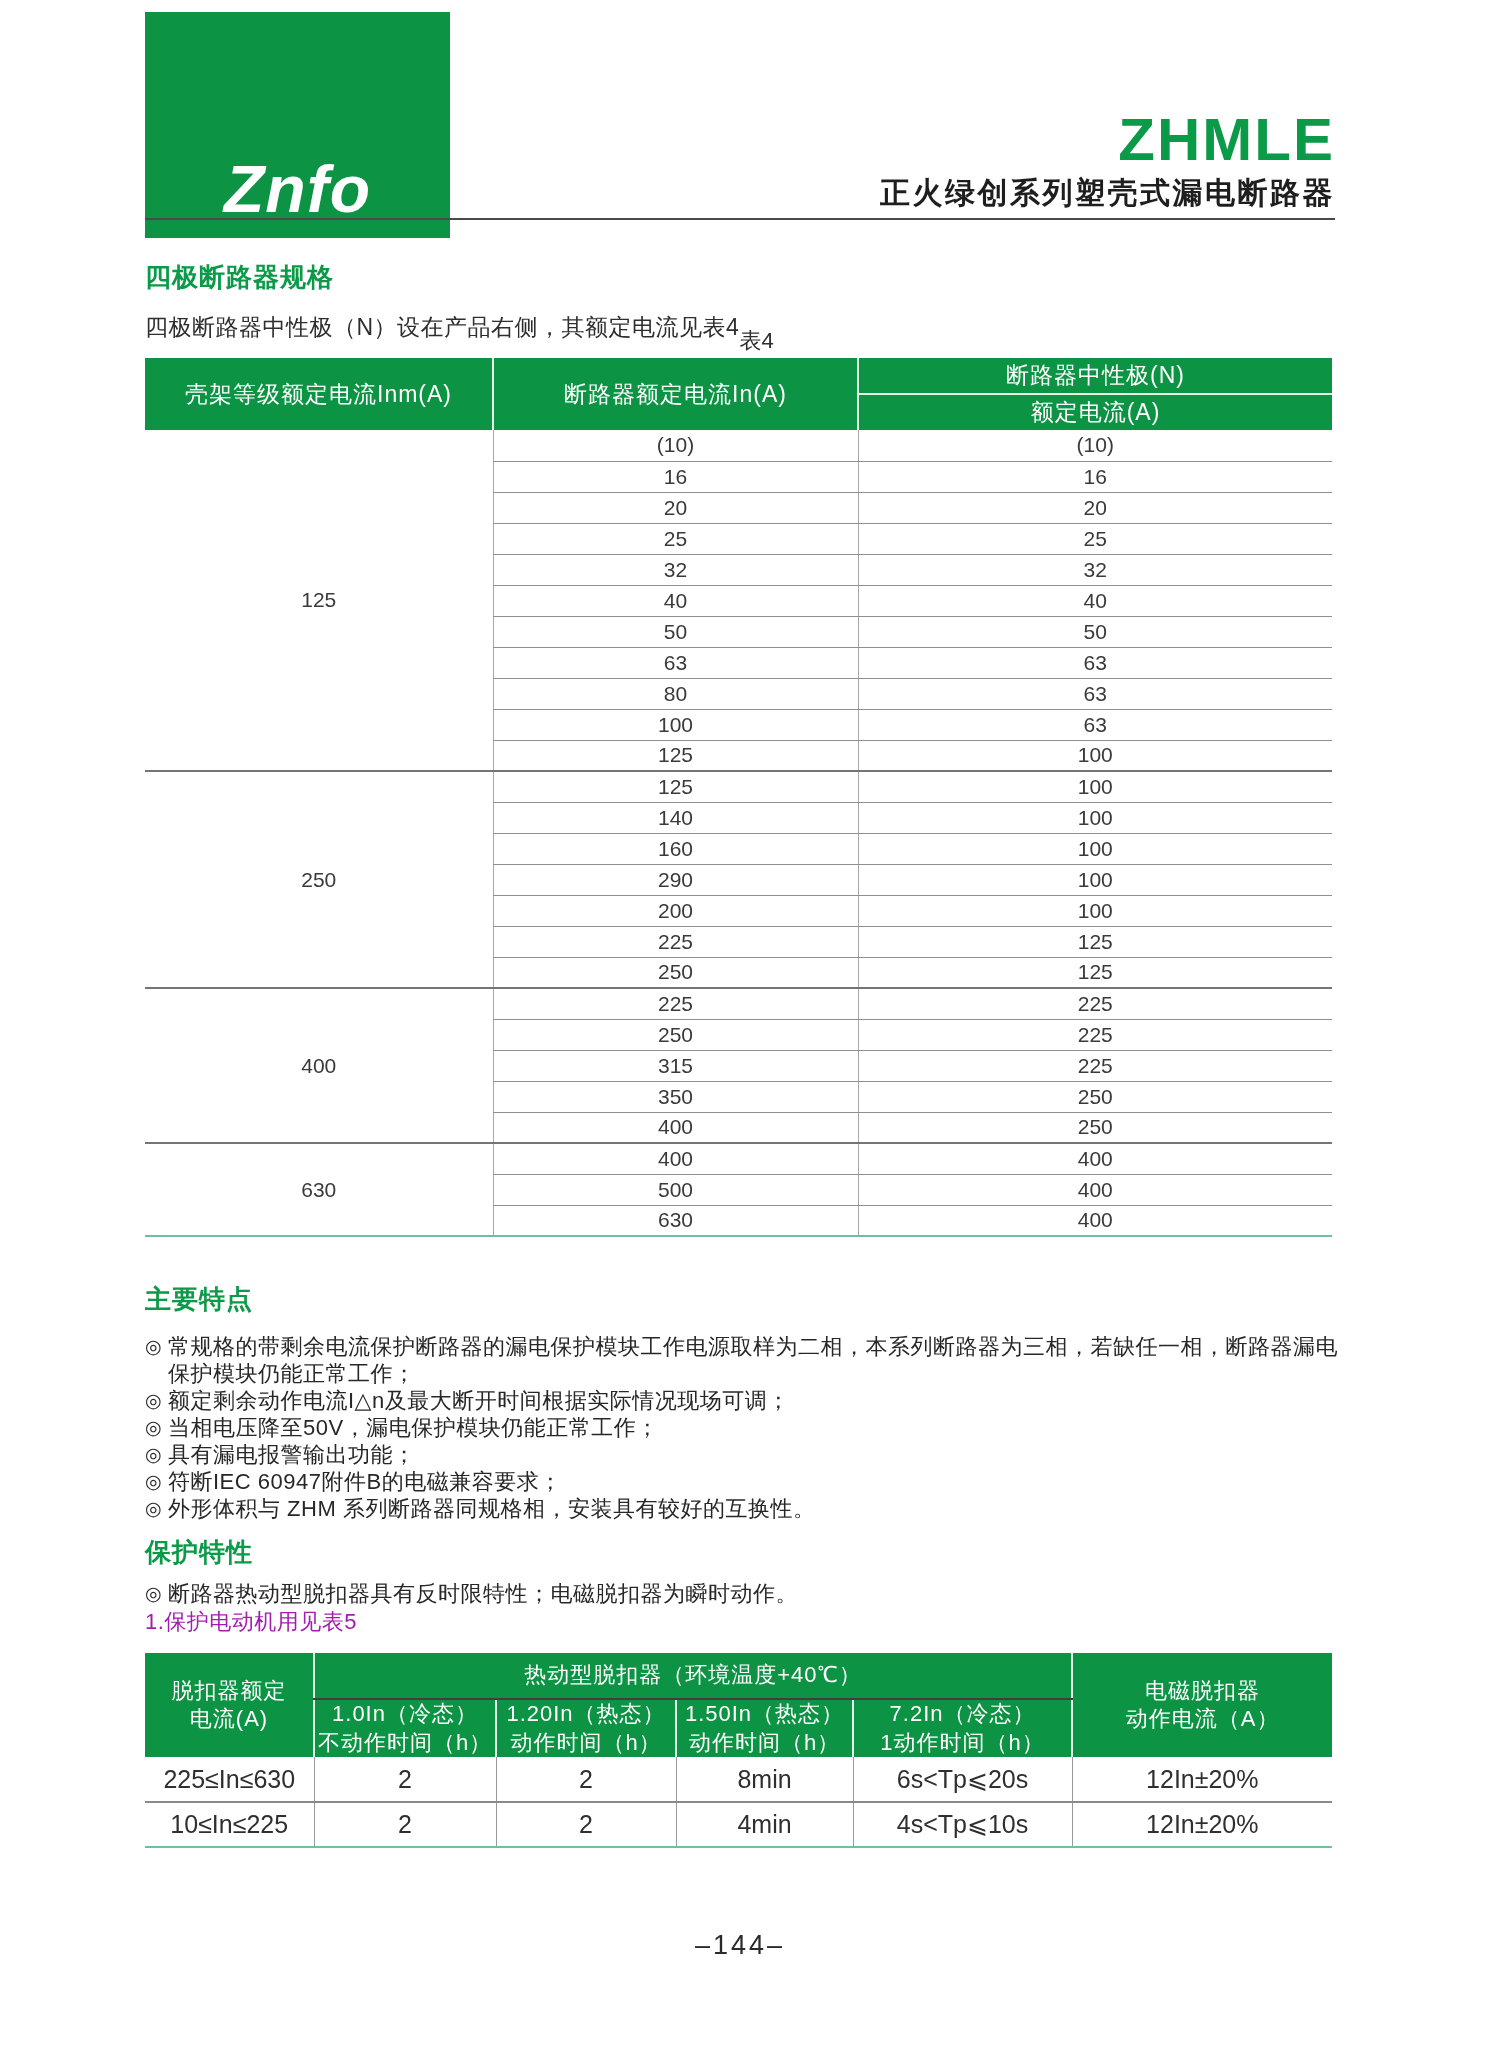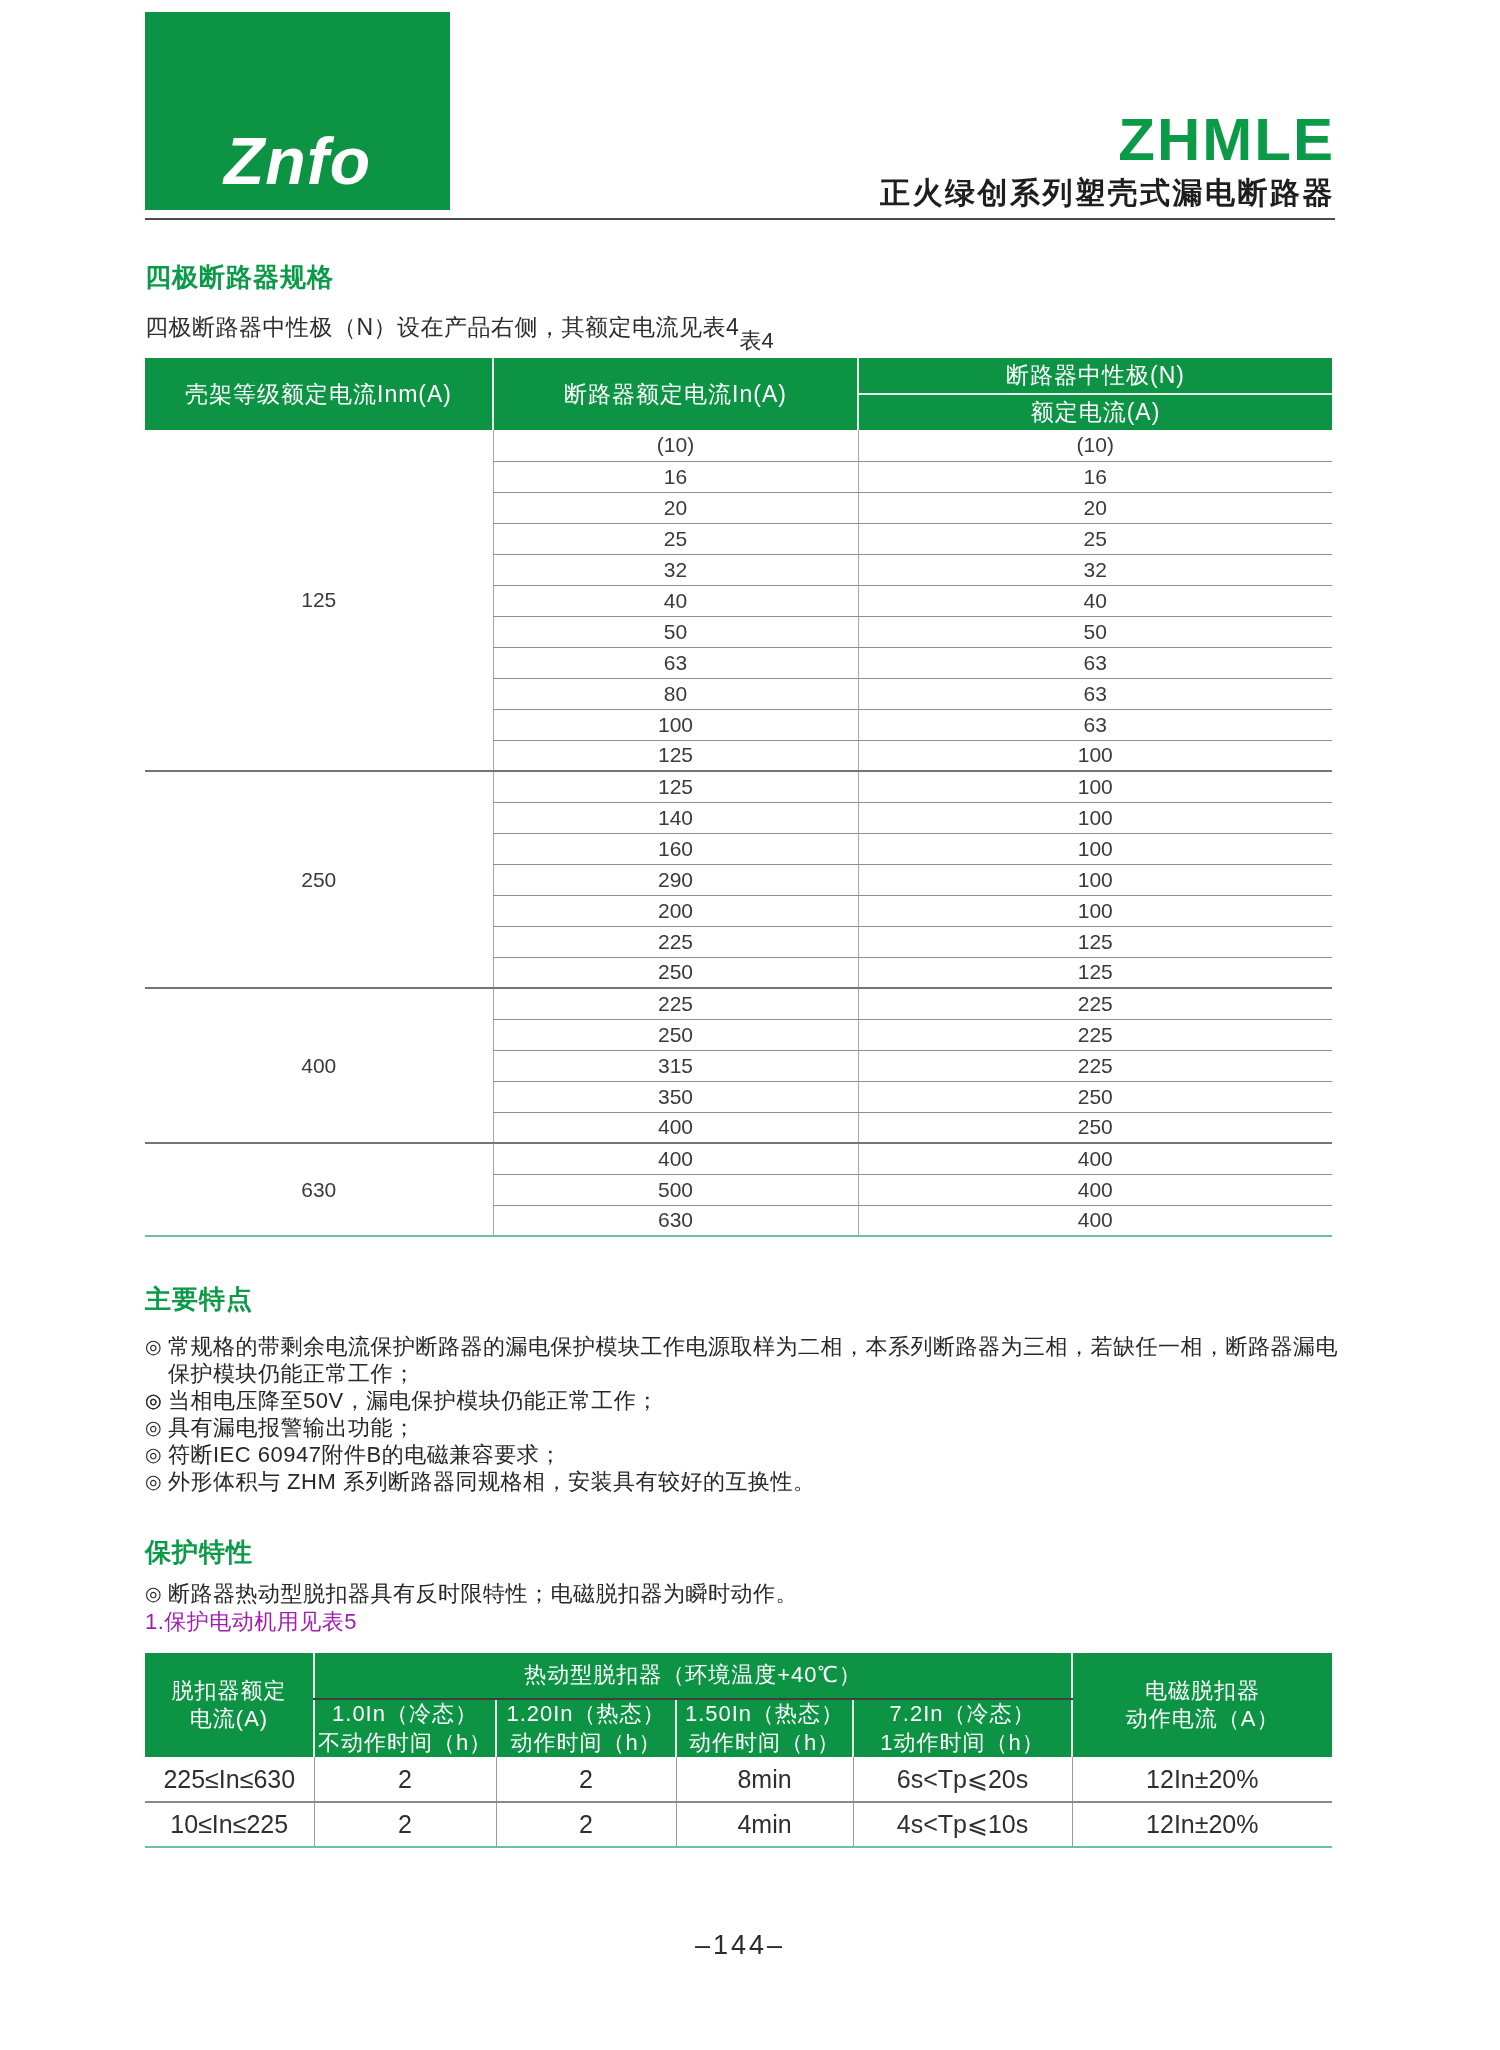--- a/index.html
+++ b/index.html
@@ -17,21 +17,21 @@
     position:relative;
     background:#ffffff;
     font-family:"Liberation Sans", sans-serif;
     color:var(--text);
     overflow:hidden;
   }
   .abs{position:absolute;}
 
   
   .logo-box{
-    left:145px; top:12px; width:305px; height:198px;
+    left:145px; top:12px; width:305px; height:226px;
     background:var(--green);
     display:flex; align-items:flex-end; justify-content:center;
     padding-bottom:16px;
   }
   .logo-text{
     color:#fff; font-size:66px; font-weight:bold; font-style:italic;
     letter-spacing:1px; line-height:1;
   }
   .header-right{
     right:165px; top:110px; text-align:right;
@@ -257,21 +257,21 @@
         <td class="vline">630</td>
         <td class="vline">400</td>
       </tr>
     </tbody>
 </table>
 
 <div class="abs features">
   <div class="sec-title">主要特点</div>
   <ul class="feature-list">
       <li><span class="bullet">◎</span><span>常规格的带剩余电流保护断路器的漏电保护模块工作电源取样为二相，本系列断路器为三相，若缺任一相，断路器漏电保护模块仍能正常工作；</span></li>
-      <li><span class="bullet">◎</span></li>
+      <li><span class="bullet">◎</span><span>额定剩余动作电流I△n及最大断开时间根据实际情况现场可调；</span></li>
       <li><span class="bullet">◎</span><span>当相电压降至50V，漏电保护模块仍能正常工作；</span></li>
       <li><span class="bullet">◎</span><span>具有漏电报警输出功能；</span></li>
       <li><span class="bullet">◎</span><span>符断IEC 60947附件B的电磁兼容要求；</span></li>
       <li><span class="bullet">◎</span><span>外形体积与 ZHM 系列断路器同规格相，安装具有较好的互换性。</span></li>
     </ul>
 </div>
 
 <div class="abs protection">
   <div class="sec-title">保护特性</div>
   <ul class="feature-list">

